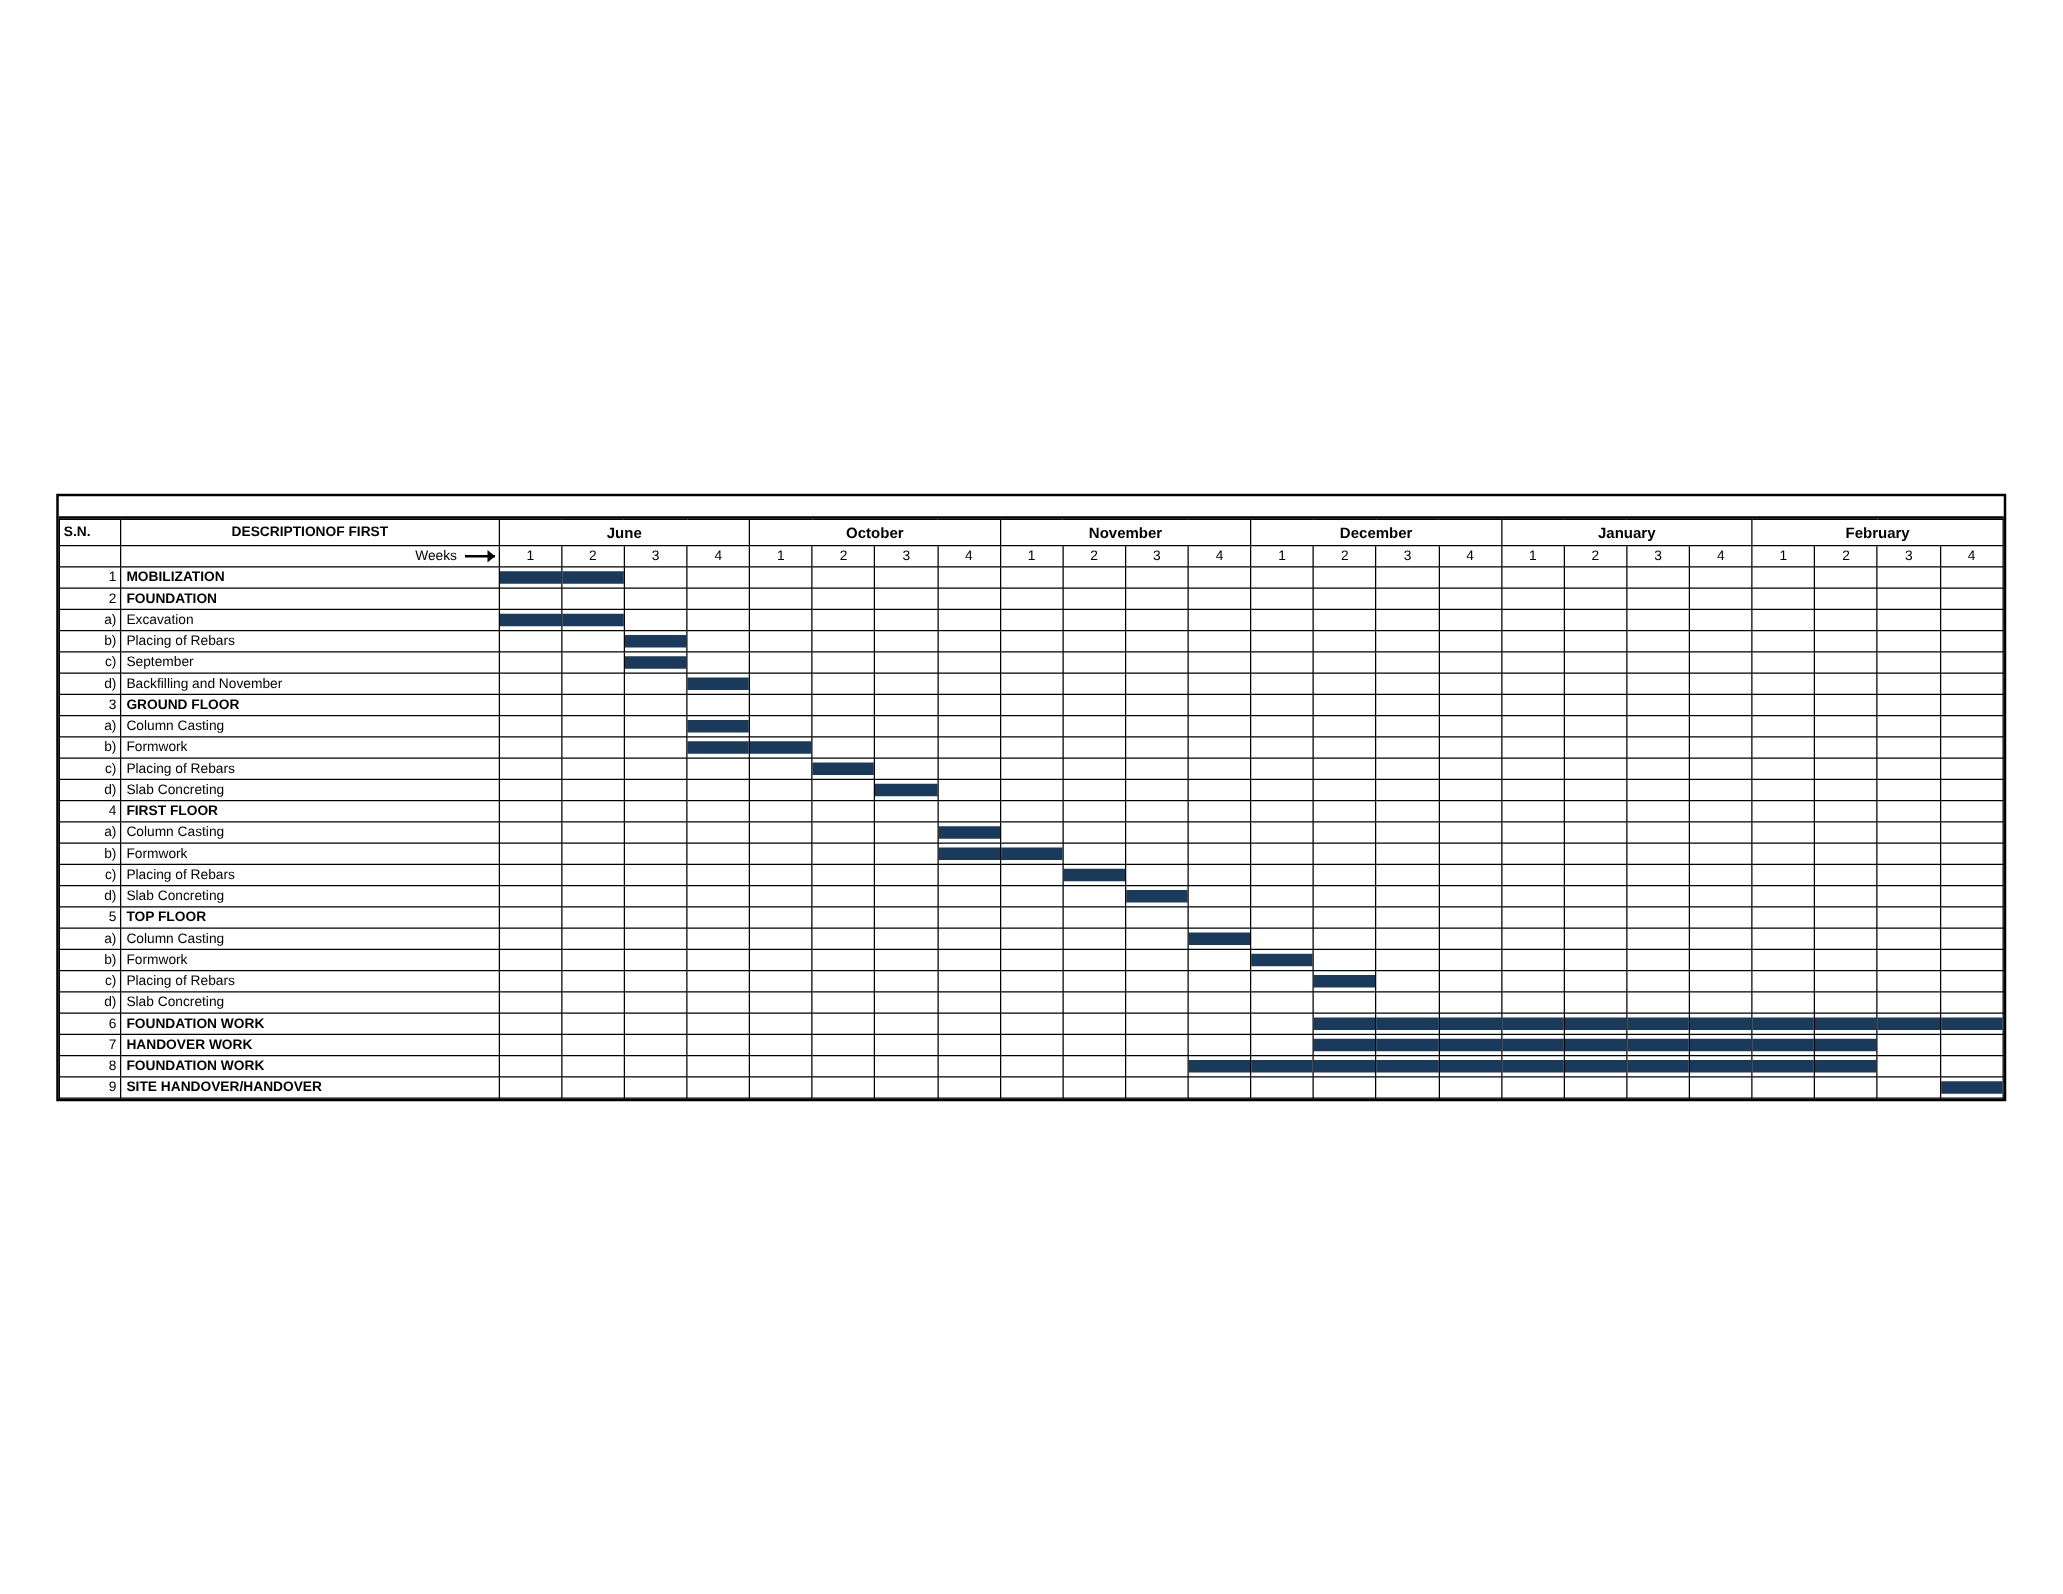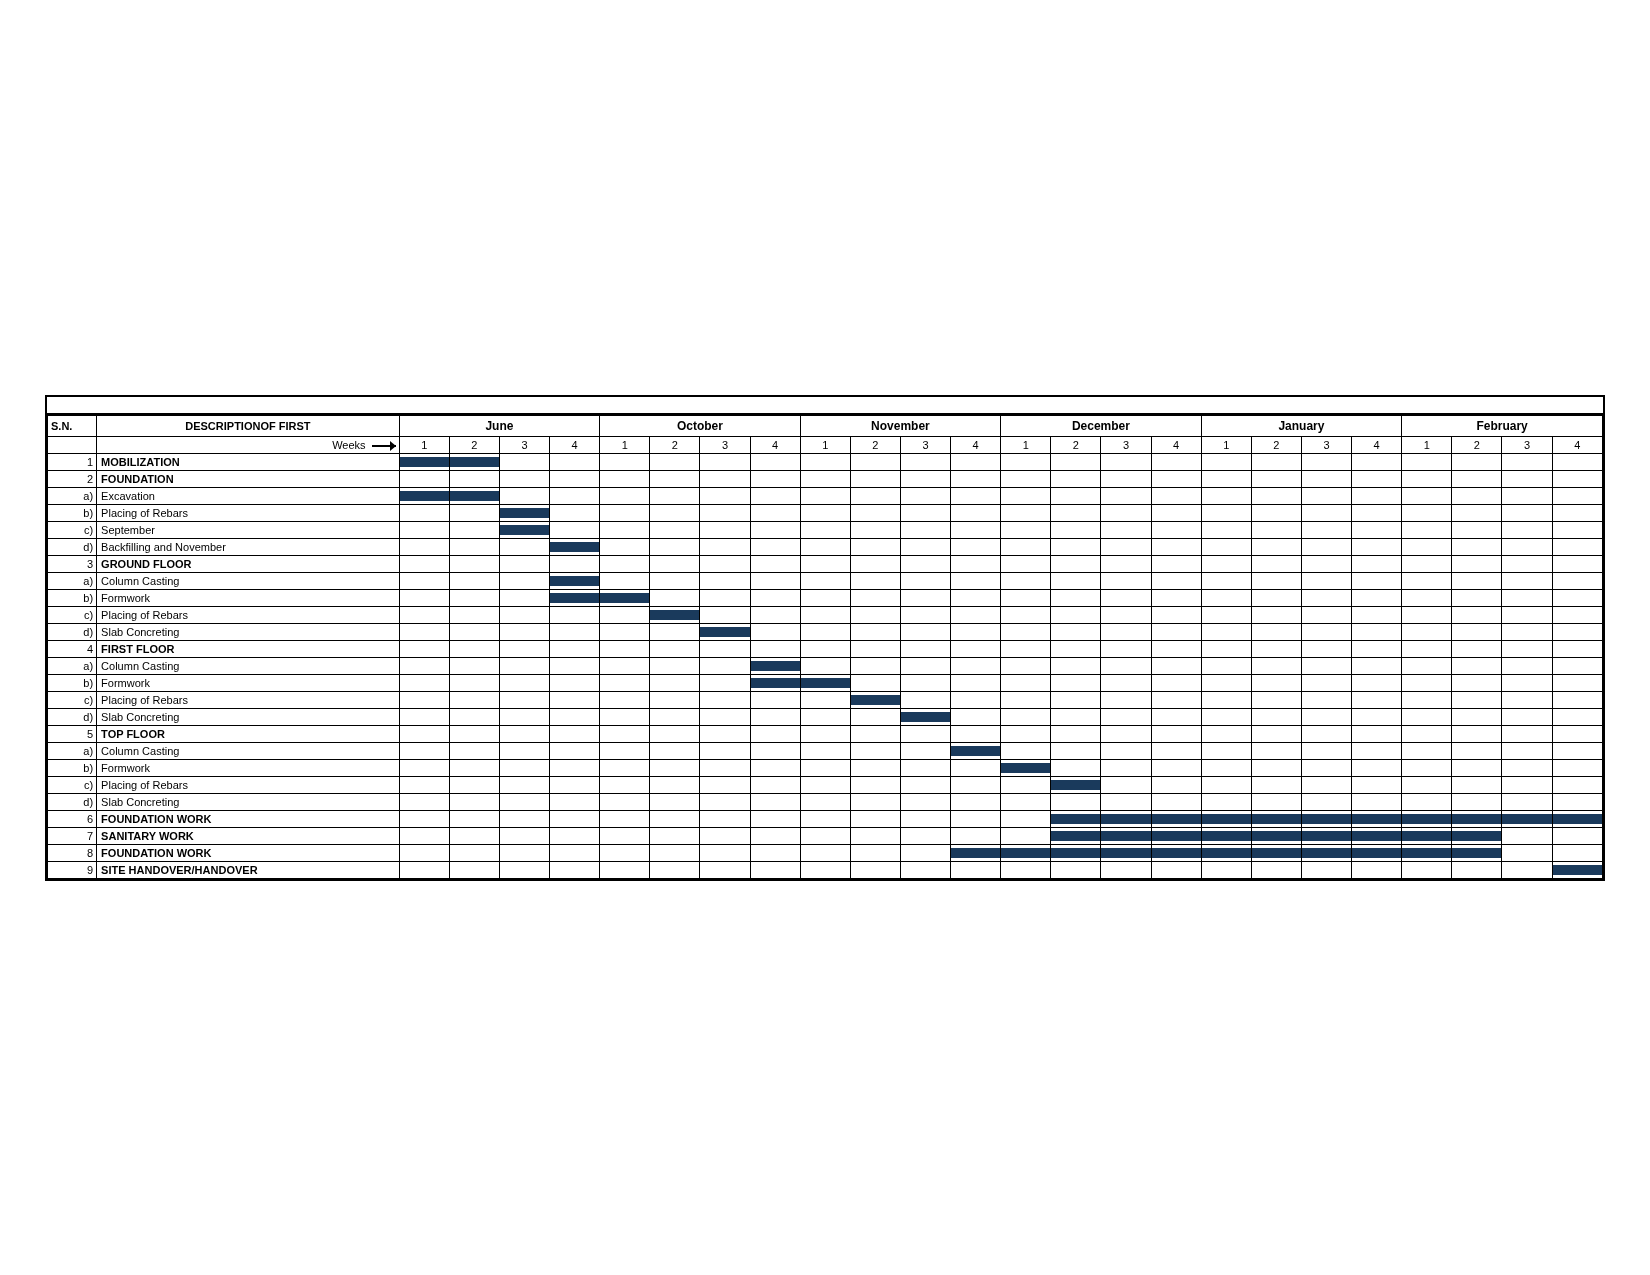--- a/index.html
+++ b/index.html
@@ -757,21 +757,21 @@
           </td>
           <td style="border: 1px solid rgb(0, 0, 0); padding: 2px 0px; vertical-align: middle;">
             <span style="display: block; height: 10px; background: rgb(26, 58, 92); width: 100%;"></span>
           </td>
           <td style="border: 1px solid rgb(0, 0, 0); padding: 2px 0px; vertical-align: middle;">
             <span style="display: block; height: 10px; background: rgb(26, 58, 92); width: 100%;"></span>
           </td>
         </tr>
         <tr>
           <td style="text-align: right; padding-right: 3px; border: 1px solid rgb(0, 0, 0); font-size: 11px; vertical-align: middle;">7</td>
-          <td style="border: 1px solid rgb(0, 0, 0); padding: 2px 4px; font-size: 11px; vertical-align: middle; font-weight: bold;">SANITARY WORK</td>
+          <td style="border: 1px solid rgb(0, 0, 0); padding: 2px 4px; font-size: 11px; vertical-align: middle; font-weight: bold;">HANDOVER WORK</td>
           <td style="border: 1px solid rgb(0, 0, 0); padding: 2px 0px; vertical-align: middle;"></td>
           <td style="border: 1px solid rgb(0, 0, 0); padding: 2px 0px; vertical-align: middle;"></td>
           <td style="border: 1px solid rgb(0, 0, 0); padding: 2px 0px; vertical-align: middle;"></td>
           <td style="border: 1px solid rgb(0, 0, 0); padding: 2px 0px; vertical-align: middle;"></td>
           <td style="border: 1px solid rgb(0, 0, 0); padding: 2px 0px; vertical-align: middle;"></td>
           <td style="border: 1px solid rgb(0, 0, 0); padding: 2px 0px; vertical-align: middle;"></td>
           <td style="border: 1px solid rgb(0, 0, 0); padding: 2px 0px; vertical-align: middle;"></td>
           <td style="border: 1px solid rgb(0, 0, 0); padding: 2px 0px; vertical-align: middle;"></td>
           <td style="border: 1px solid rgb(0, 0, 0); padding: 2px 0px; vertical-align: middle;"></td>
           <td style="border: 1px solid rgb(0, 0, 0); padding: 2px 0px; vertical-align: middle;"></td>

